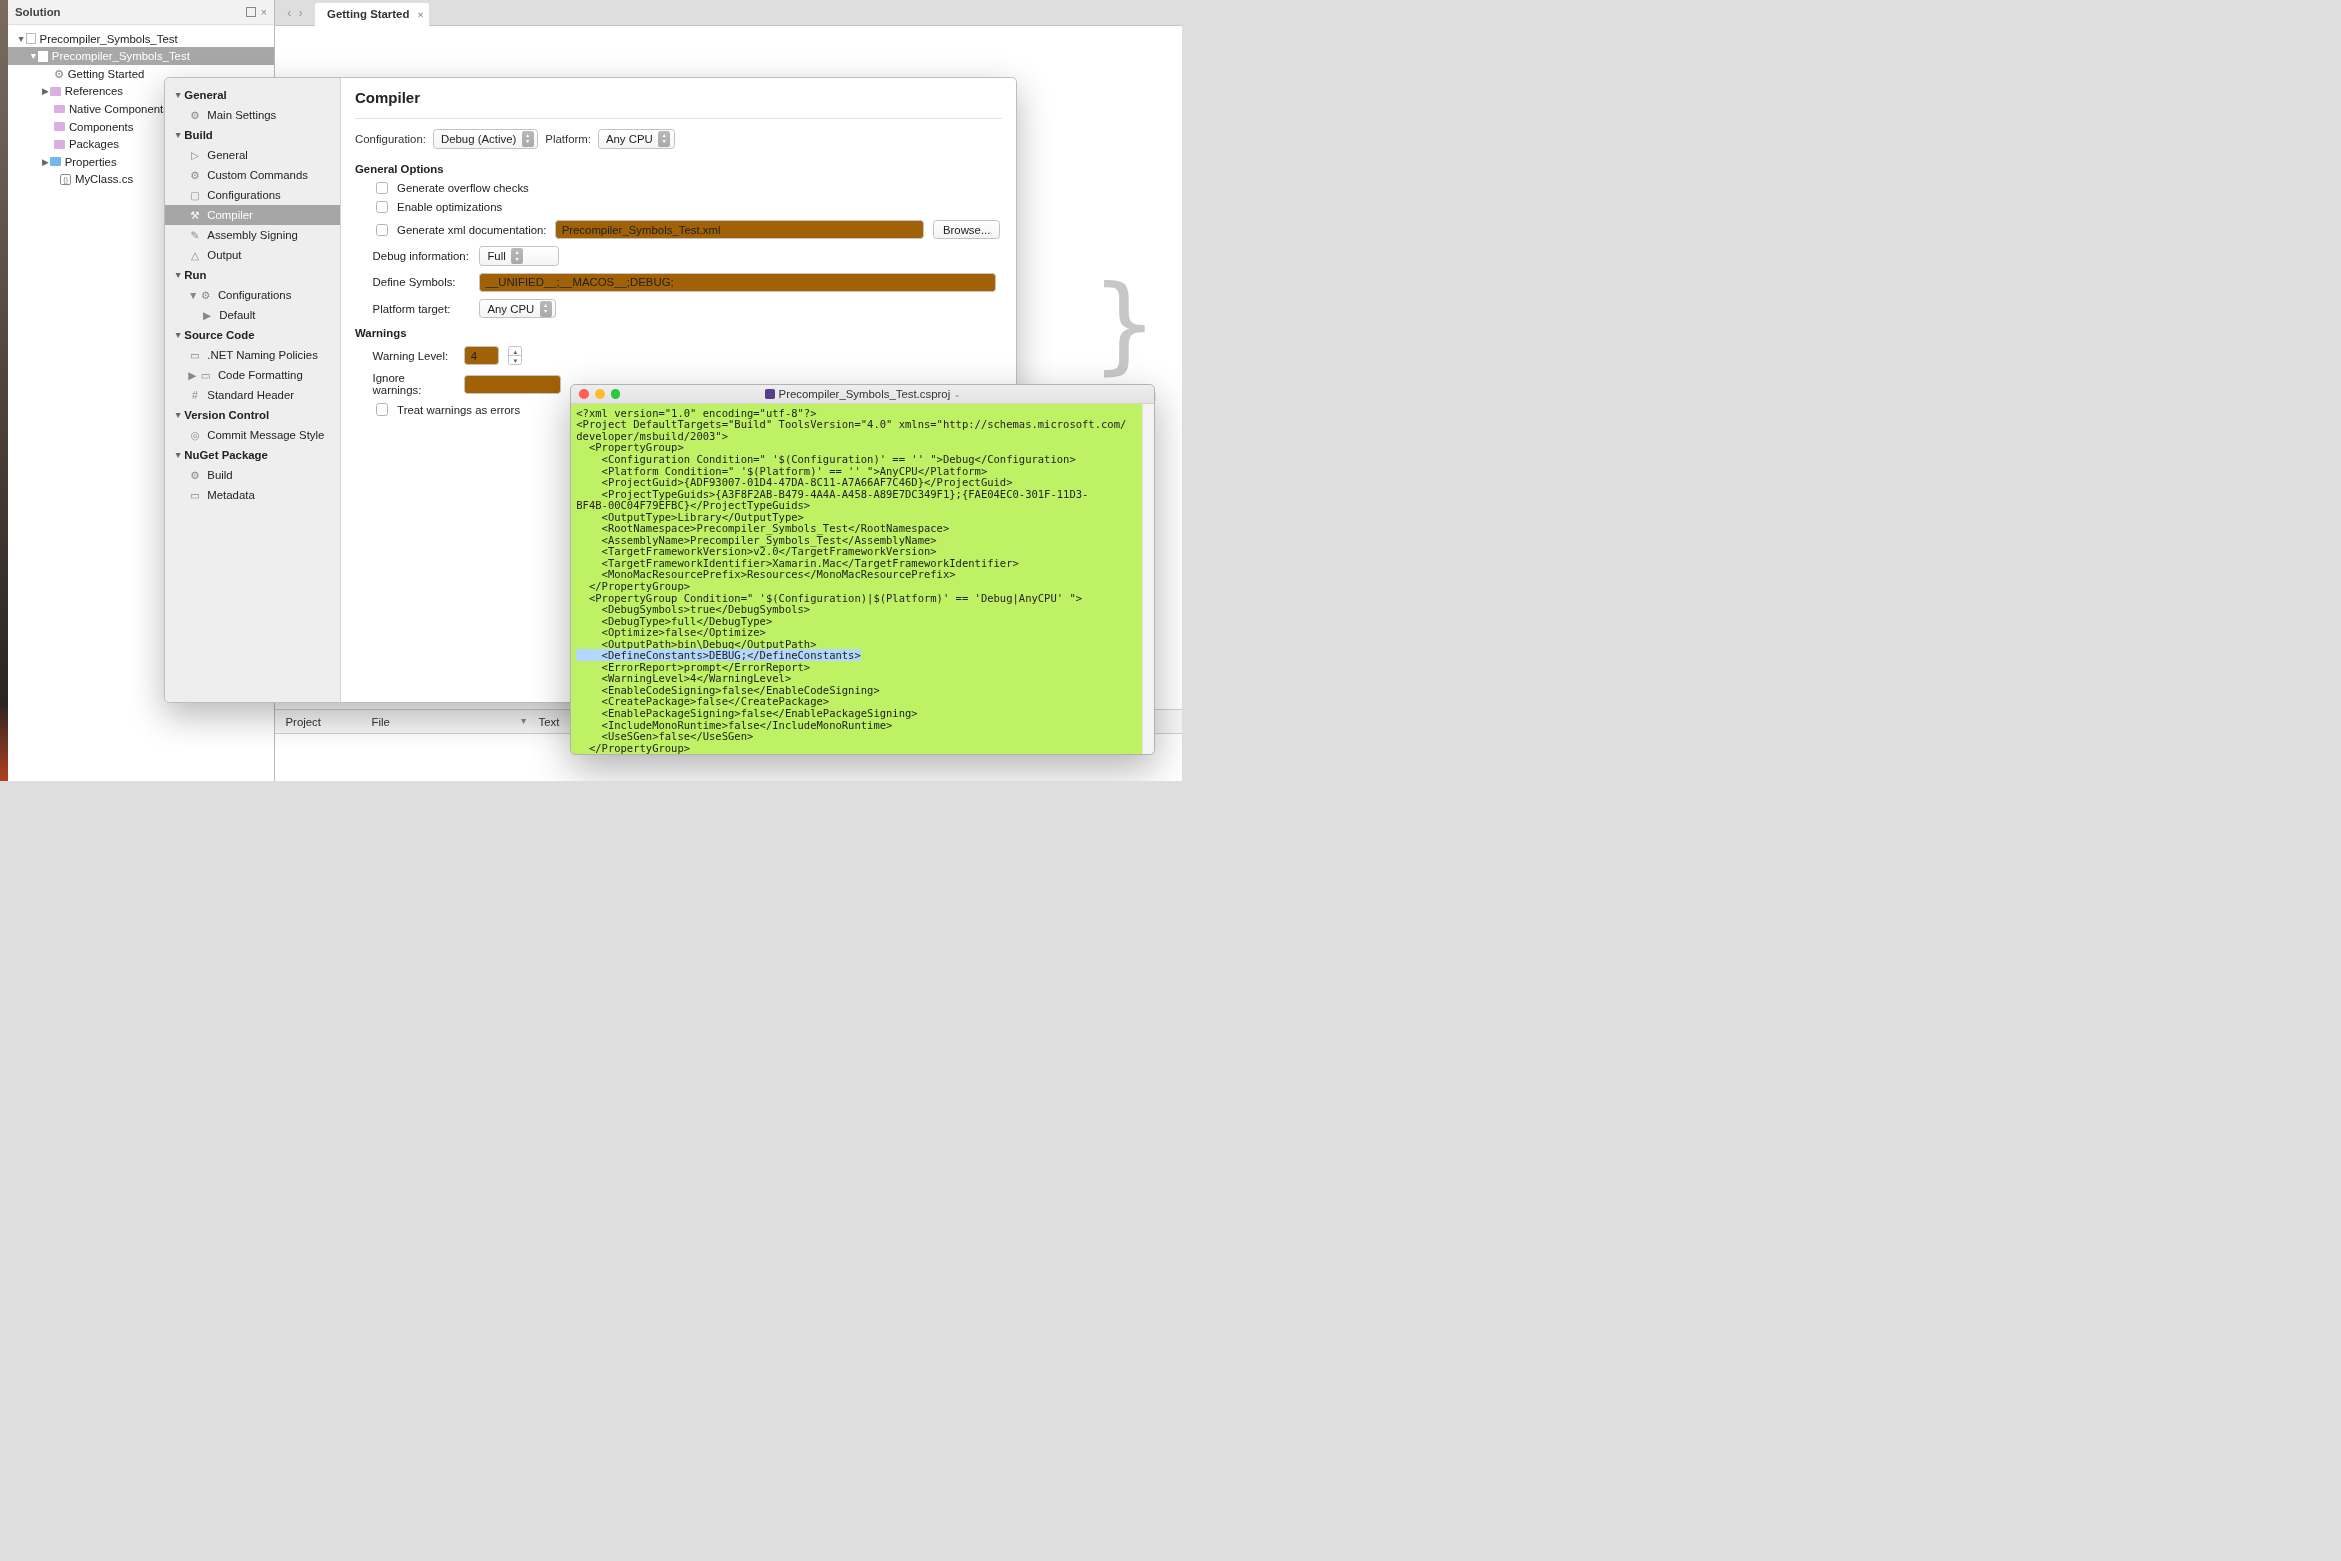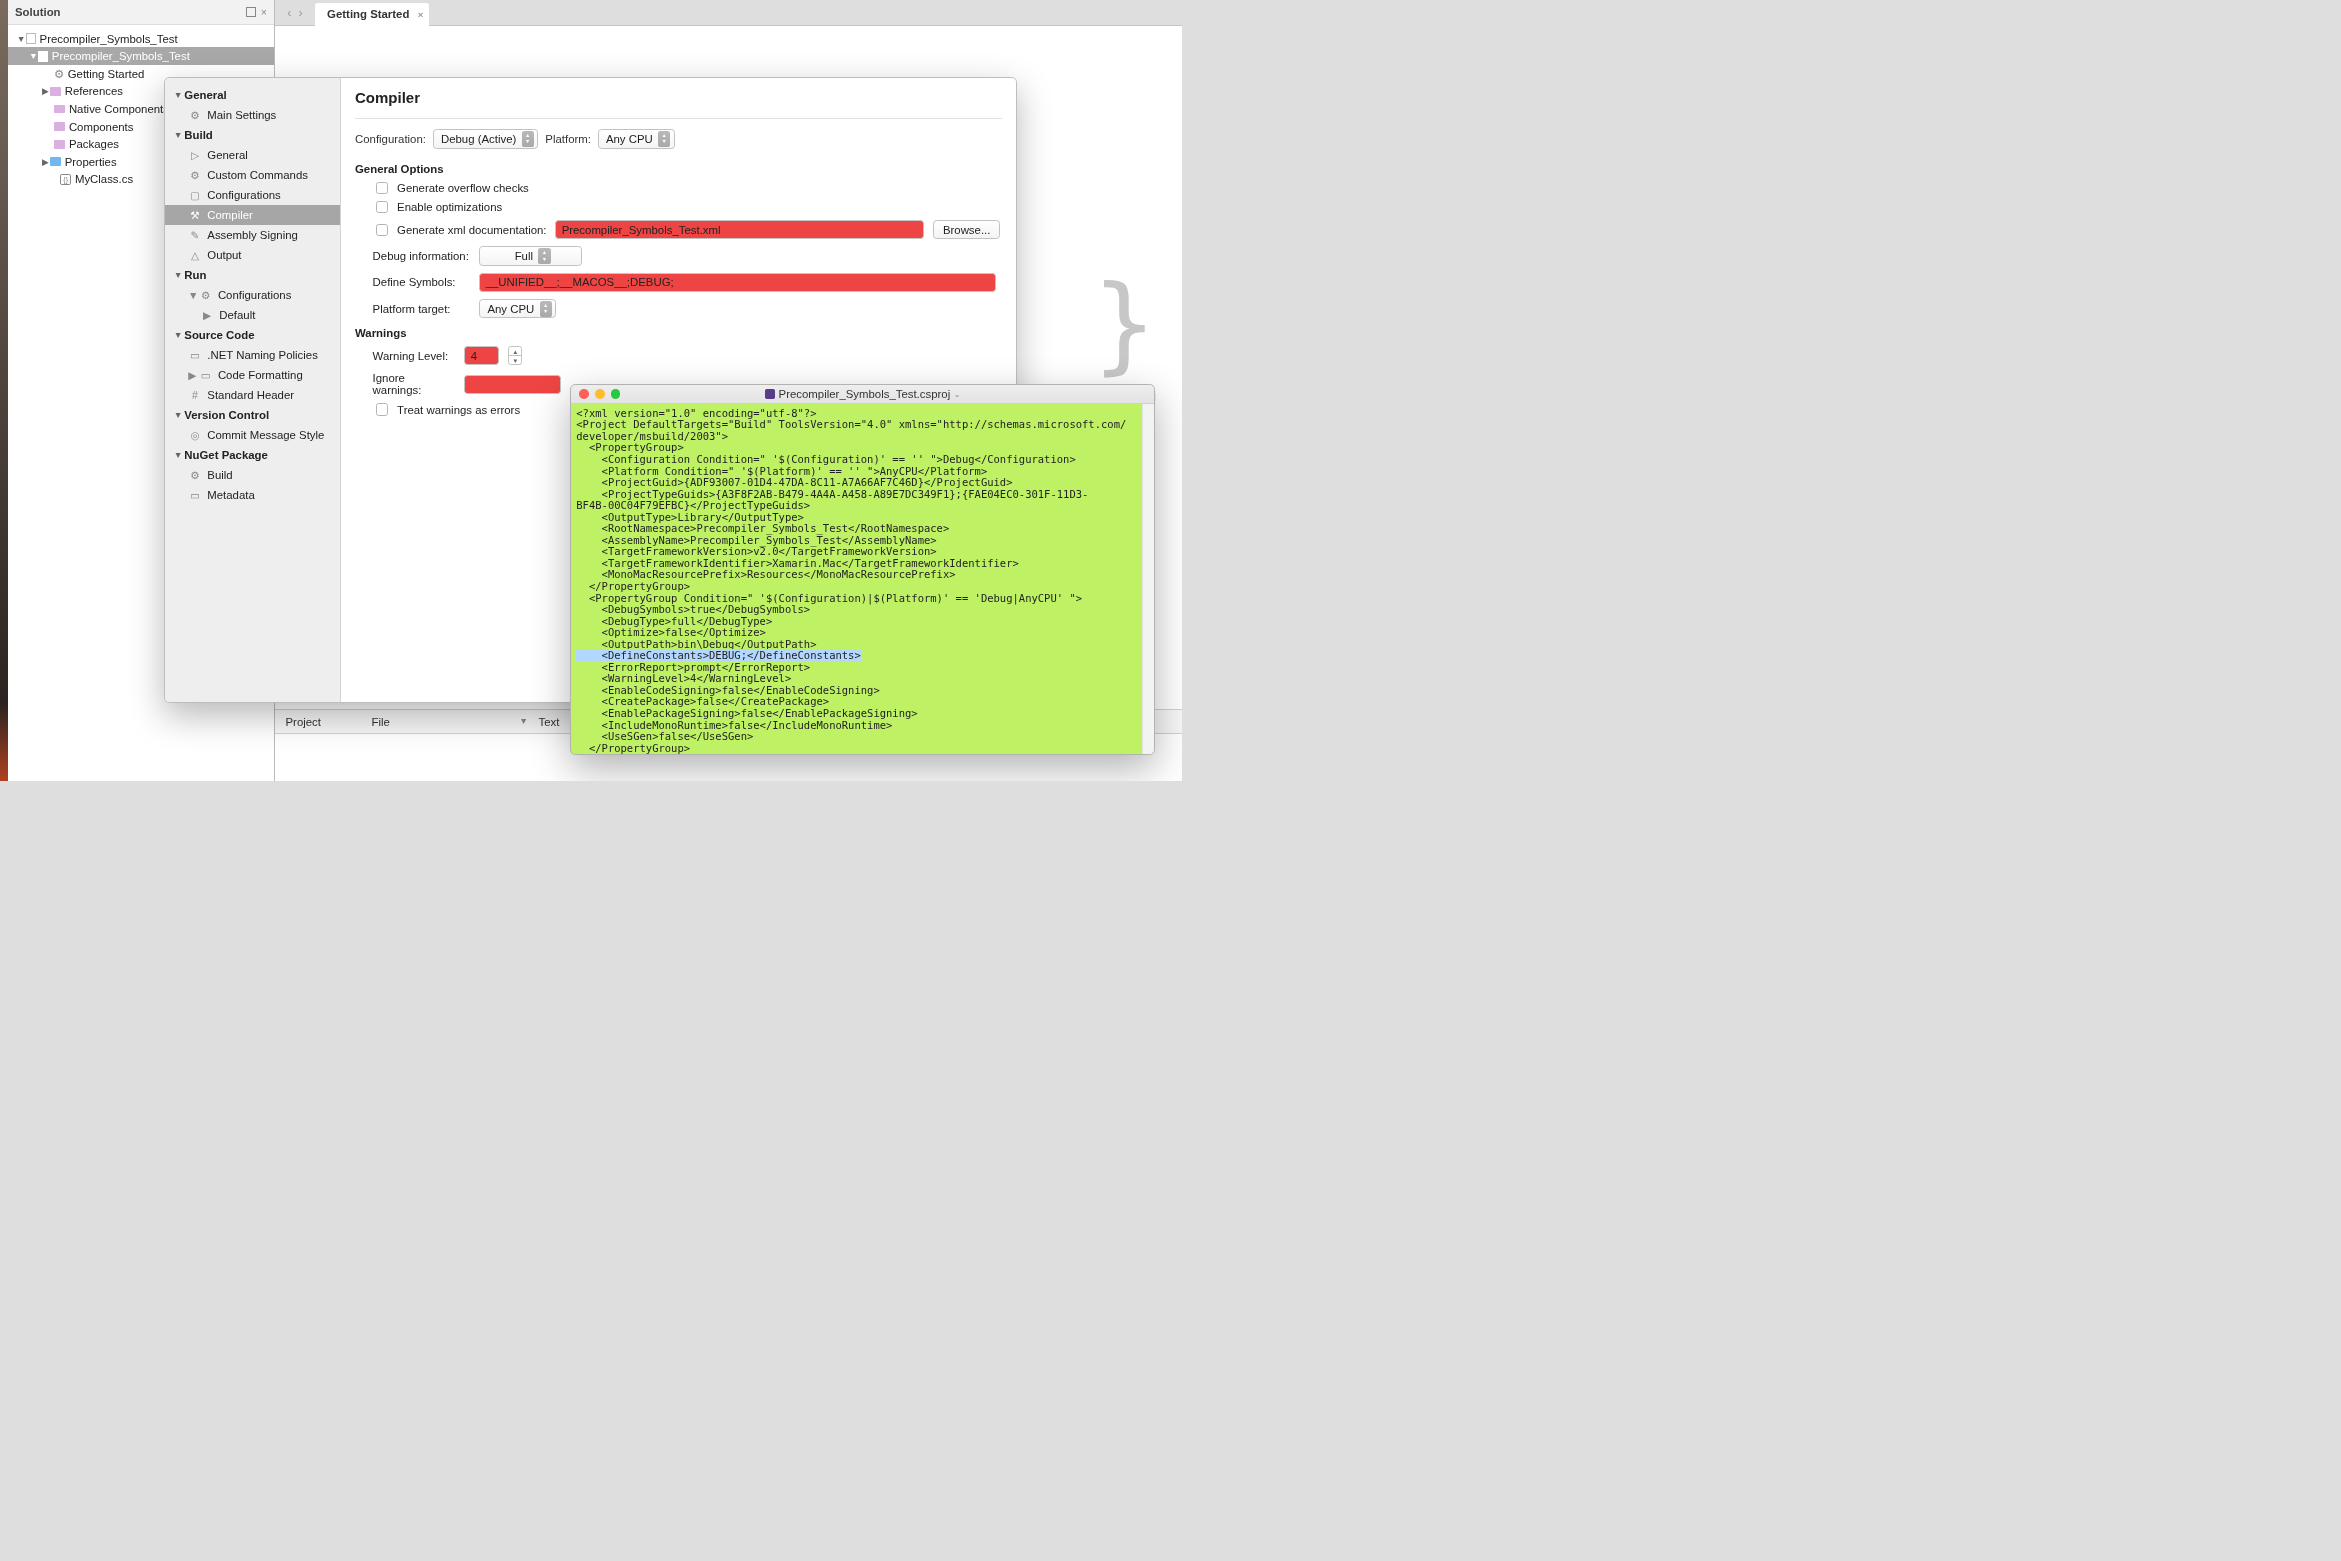--- a/index.html
+++ b/index.html
@@ -181,21 +181,21 @@
   border-radius:2.6px;
   display:flex; flex-direction:column; align-items:center; justify-content:center;
   font-size:5.3px; line-height:5.3px; color:#fff;
   gap: 0.9px;
 }
 .section-h { font-weight:700; margin: 8.8px 0 7px; }
 .chk-row { display:flex; align-items:center; gap: 8.8px; margin: 7px 0 7px 21px; }
 .chk { width:12.3px; height:12.3px; border:0.9px solid #b5b5b5; border-radius:2.6px; background:#fff; }
 .text-input {
   height: 19.3px; border:0.9px solid #c5c5c5; border-radius:3.5px; padding:0 5.3px;
-  background:#ef4444; display:inline-flex; align-items:center;
+  background:#a16207; display:inline-flex; align-items:center;
 }
 .form-row { display:flex; align-items:center; gap:8.8px; margin: 7px 0 7px 17.6px; }
 .form-row .lbl { width: 98px; text-align:left; }
 .btn {
   height:19.3px; padding:0 8.8px; border:0.9px solid #c2c2c2; border-radius:3.5px;
   background:linear-gradient(#fff,#f3f3f3); display:inline-flex; align-items:center;
 }
 .stepper { width:14px; height:19.3px; border:0.9px solid #c3c3c3; border-radius:2.6px; display:flex; flex-direction:column; }
 .stepper div { flex:1; display:flex; align-items:center; justify-content:center; font-size:6.2px; color:#666; }
 .stepper div:first-child { border-bottom:0.9px solid #c3c3c3; }
@@ -456,21 +456,21 @@
         <span class="text-input" style="width:369px;">
             <span>Precompiler_Symbols_Test.xml</span>
           </span>
         <span class="btn">
             <span>Browse...</span>
           </span>
       </div>
 
       <div class="form-row">
         <span class="lbl">Debug information:</span>
-        <div class="select" style="width:103px;justify-content:center;">
+        <div class="select" style="width:80px;justify-content:flex-start;">
             <span>Full</span>
             <span class="arr">
               <span>▲</span>
               <span>▼</span>
             </span>
           </div>
       </div>
       <div class="form-row">
         <span class="lbl">Define Symbols:</span>
         <span class="text-input" style="width:517px;">

